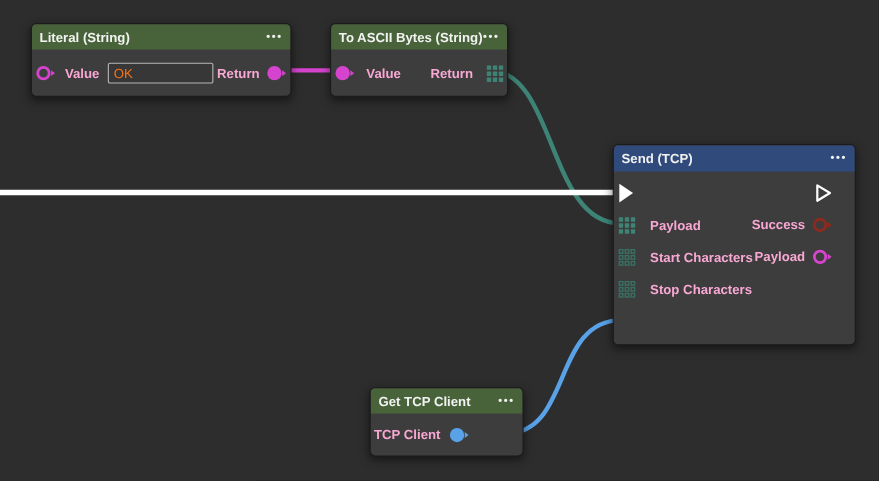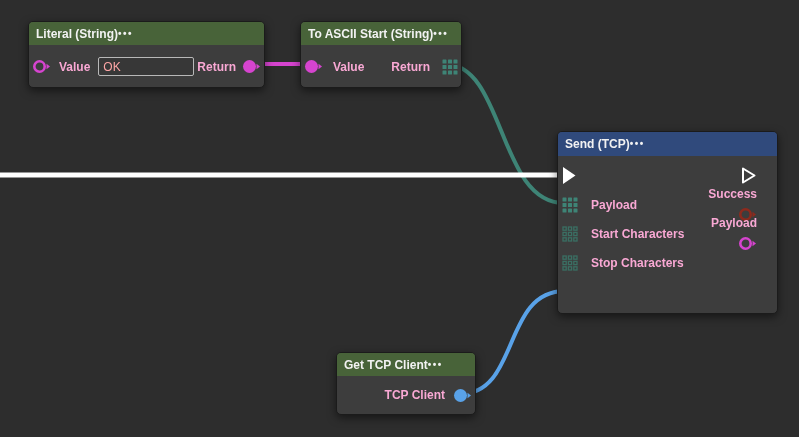--- a/index.html
+++ b/index.html
@@ -14,54 +14,54 @@
   .wire-blue{stroke:var(--blue);stroke-width:4;fill:none;}
   .wire-magenta{stroke:var(--magenta);stroke-width:4;fill:none;}
   .wire-white{stroke:var(--white-wire);stroke-width:5;fill:none;}
 
   .node{
     position:absolute;z-index:2;background:var(--node-body,#3d3d3d);
     border:1px solid var(--node-border,#1b1b1b);border-radius:5px;
     box-shadow:0 3px 9px rgba(0,0,0,.5);box-sizing:border-box;overflow:hidden;
   }
   .node-header{
-    display:flex;align-items:center;
+    display:flex;align-items:center;justify-content:space-between;
     height:23px;padding:0 7px;font-size:12px;font-weight:bold;color:#f2f2f2;
   }
   .header-green{background:var(--header-green);}
   .header-blue{background:var(--header-blue);}
   .menu-dots{font-size:10px;letter-spacing:1.5px;line-height:1;cursor:pointer;color:#f2f2f2;}
 
   .node-body{display:flex;align-items:center;}
   .lbl{font-size:12px;font-weight:bold;color:#f9a8d4;white-space:nowrap;}
   .grp{display:flex;align-items:center;}
 
   
   .node-literal{left:28px;top:21px;width:237px;height:67px;}
   .node-literal .node-body{height:43px;justify-content:space-between;padding:0 3px;}
   .text-input{
     width:86px;height:17px;background:#373737;border:1px solid #b8b8b8;border-radius:2px;
-    color:#fca5a5;font-size:12px;font-family:"Liberation Sans",sans-serif;padding:0 4px;outline:none;
+    color:#f97316;font-size:12px;font-family:"Liberation Sans",sans-serif;padding:0 4px;outline:none;
   }
 
   
   .node-ascii{left:300px;top:21px;width:162px;height:67px;}
   .node-ascii .node-body{height:43px;justify-content:space-between;padding:0 3px;}
 
   
   .node-send{left:557px;top:131px;width:221px;height:183px;}
   .send-header{height:24px;}
   .send-rows{padding:5px 16px 0 0;}
   .send-row{display:flex;align-items:center;justify-content:space-between;height:29px;padding:0 4px;}
   .send-row .left{display:flex;align-items:center;gap:13px;}
-  .send-row .right{display:flex;align-items:flex-end;gap:6px;flex-direction:column;}
+  .send-row .right{display:flex;align-items:flex-start;gap:6px;}
 
   
   .node-gettcp{left:336px;top:352px;width:140px;height:63px;}
-  .node-gettcp .node-body{height:38px;justify-content:flex-end;gap:8px;padding:0 3px;}
+  .node-gettcp .node-body{height:38px;gap:8px;padding:0 3px;}
 
   .port{display:block;cursor:crosshair;}
 </style>
 </head>
 <body>
 
 <div class="canvas">
 
   <svg class="wires" width="799" height="437" viewBox="0 0 799 437">
     <path class="wire-teal" d="M 445 64 C 505 64 498 203 564 203"></path>
@@ -89,21 +89,21 @@
         <svg class="port" width="19" height="15" viewBox="0 0 19 15">
           <circle cx="7.5" cy="7.5" r="6.5" fill="var(--magenta)"></circle>
           <path d="M14.5 4.8 L18 7.5 L14.5 10.2 Z" fill="var(--magenta)"></path>
         </svg>
       </div>
     </div>
   </div>
 
   <div class="node node-ascii">
     <div class="node-header header-green">
-      <span>To ASCII Start (String)</span>
+      <span>To ASCII Bytes (String)</span>
       <span class="menu-dots">•••</span>
     </div>
     <div class="node-body">
       <div class="grp" style="gap:10px;">
         <svg class="port" width="19" height="15" viewBox="0 0 19 15">
           <circle cx="7.5" cy="7.5" r="6.5" fill="var(--magenta)"></circle>
           <path d="M14.5 4.8 L18 7.5 L14.5 10.2 Z" fill="var(--magenta)"></path>
         </svg>
         <span class="lbl">Value</span>
       </div>

